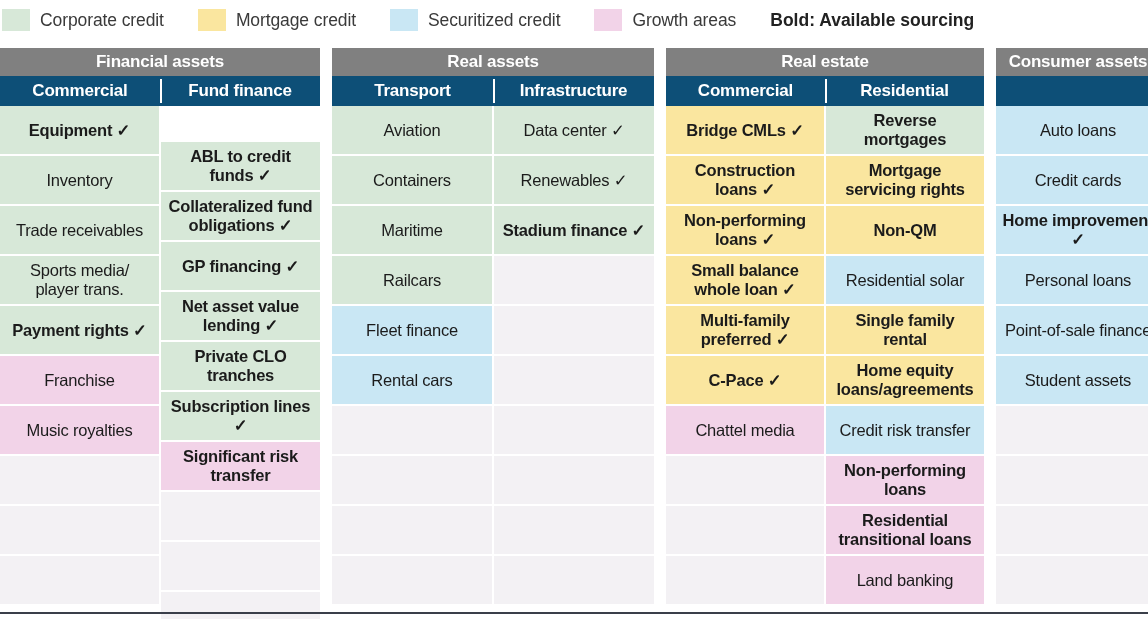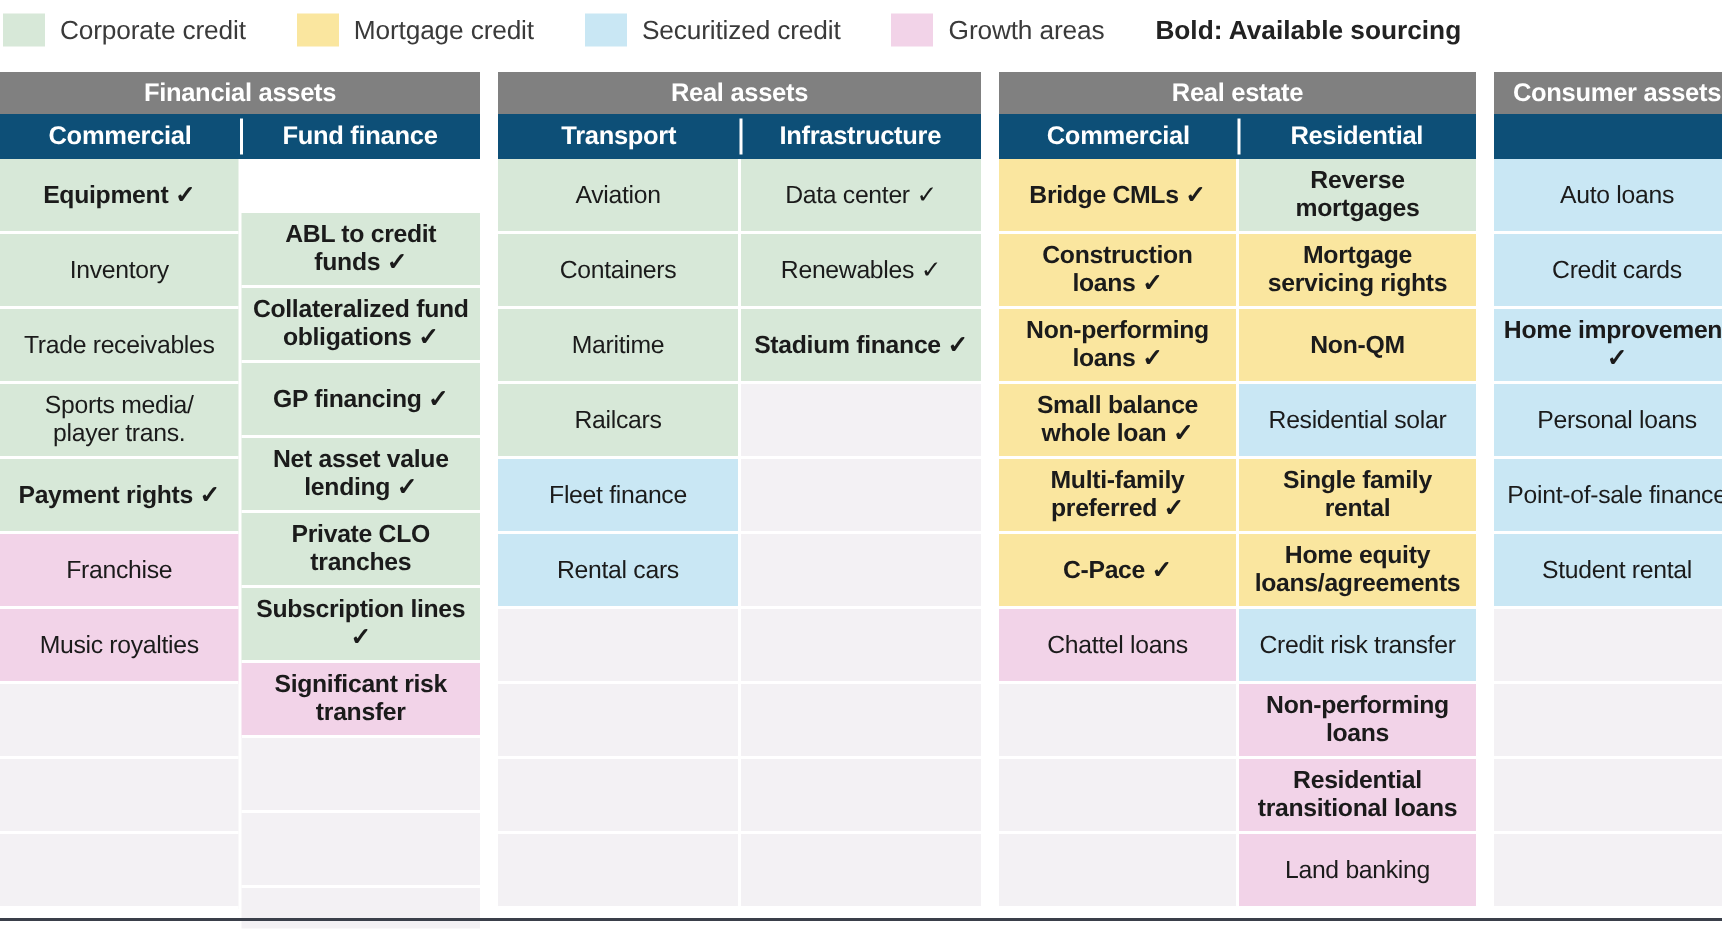--- a/index.html
+++ b/index.html
@@ -277,21 +277,21 @@
           <div class="cell c-yellow bold">
             <span>Small balance whole loan ✓</span>
           </div>
           <div class="cell c-yellow bold">
             <span>Multi-family preferred ✓</span>
           </div>
           <div class="cell c-yellow bold">
             <span>C-Pace ✓</span>
           </div>
           <div class="cell c-pink">
-            <span>Chattel loans</span>
+            <span>Chattel media</span>
           </div>
           <div class="cell c-empty">
             <span></span>
           </div>
           <div class="cell c-empty">
             <span></span>
           </div>
           <div class="cell c-empty">
             <span></span>
           </div>
@@ -346,21 +346,21 @@
           <div class="cell c-blue bold">
             <span>Home improvement ✓</span>
           </div>
           <div class="cell c-blue">
             <span>Personal loans</span>
           </div>
           <div class="cell c-blue">
             <span>Point-of-sale finance</span>
           </div>
           <div class="cell c-blue">
-            <span>Student rental</span>
+            <span>Student assets</span>
           </div>
           <div class="cell c-empty">
             <span></span>
           </div>
           <div class="cell c-empty">
             <span></span>
           </div>
           <div class="cell c-empty">
             <span></span>
           </div>

